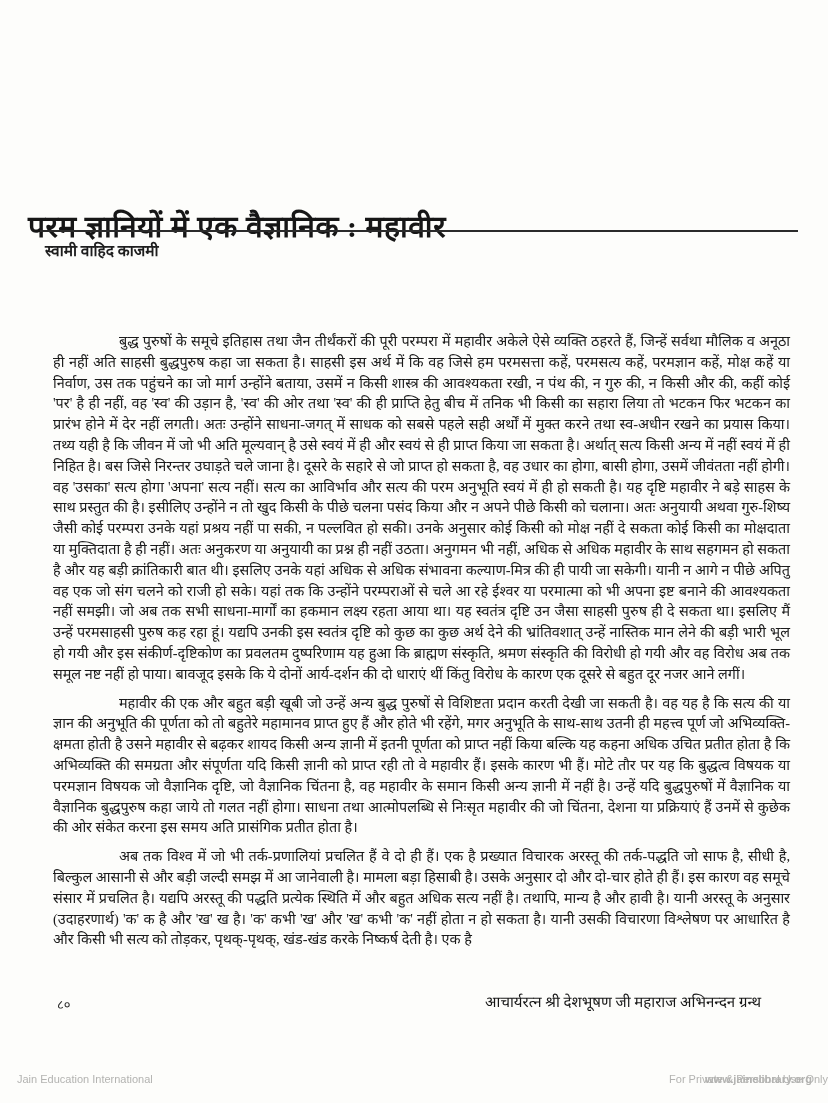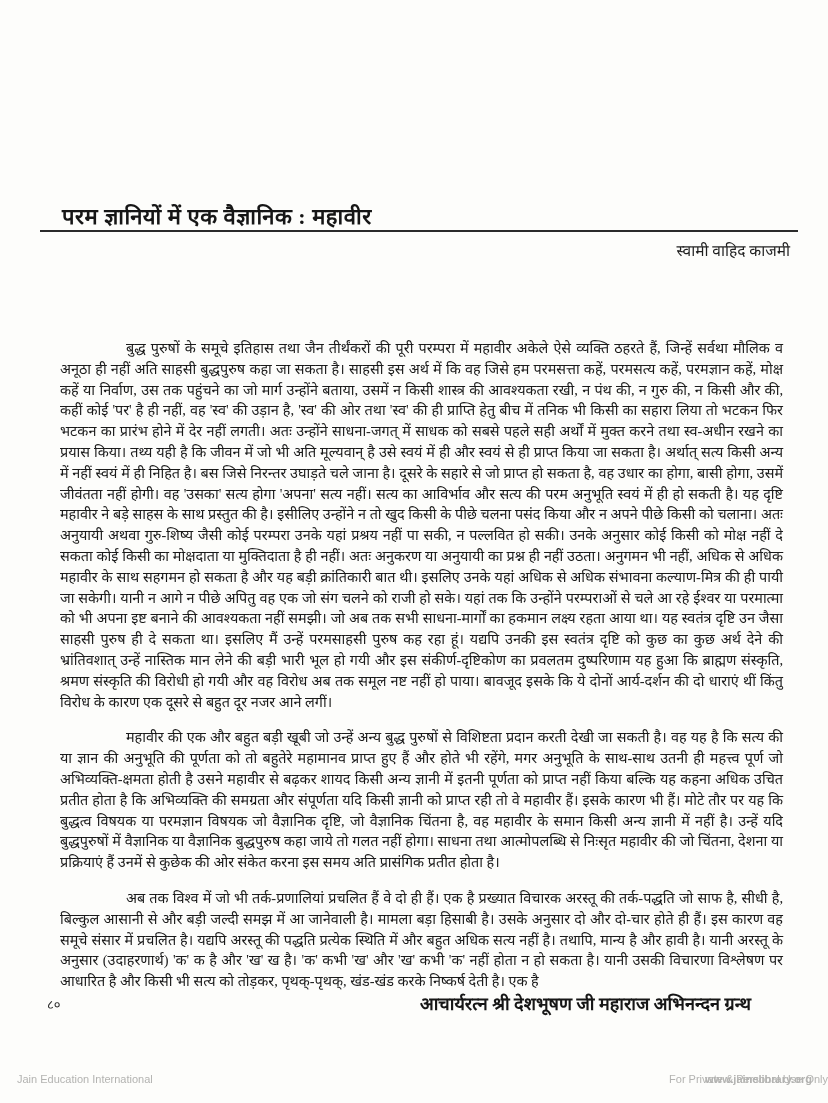--- a/index.html
+++ b/index.html
@@ -13,84 +13,84 @@
     width: 828px;
     height: 1103px;
     margin: 0 auto;
     background: #fdfdfb;
     color: #1b1b1b;
     overflow: hidden;
     box-shadow: 0 0 6px rgba(0,0,0,0.15);
   }
   .article-title {
     position: absolute;
-    left: 62px;
+    left: 28px;
     top: 188px;
     width: 755px;
-    font-size: 22px;
+    font-size: 30px;
     font-weight: bold;
     letter-spacing: 0.5px;
     color: #161616;
     line-height: 1.25;
   }
   .title-rule {
     position: absolute;
     left: 40px;
     top: 230px;
     width: 758px;
     height: 2px;
     background: #2b2b2b;
   }
   .author-line {
     position: absolute;
     left: 45px;
     top: 239px;
     width: 745px;
-    text-align: right;
+    text-align: left;
     font-size: 15.5px;
-    font-weight: normal;
+    font-weight: bold;
     color: #1e1e1e;
   }
   .body-text {
     position: absolute;
     left: 45px;
     top: 323px;
     width: 753px;
     font-size: 14.4px;
     line-height: 20.8px;
     color: #1a1a1a;
     text-align: justify;
   }
   .body-text p {
-    margin: 15px;
+    margin: 8px;
     padding: 0;
     text-indent: 66px;
     text-align: justify;
     text-align-last: left;
   }
   .book-footer {
     position: absolute;
-    left: 36px;
+    left: 46px;
     top: 991px;
     width: 715px;
     height: 22px;
   }
   .page-number {
     position: absolute;
     left: 11px;
     top: 4px;
     font-size: 13px;
     color: #2a2a2a;
   }
   .book-title {
     position: absolute;
     right: 0;
     top: 0;
-    font-size: 18px;
-    font-weight: bold;
+    font-size: 15px;
+    font-weight: normal;
     color: #161616;
   }
   .scan-footer {
     position: absolute;
     left: 0;
     top: 1070px;
     width: 828px;
     height: 20px;
     font-family: "Liberation Sans", "DejaVu Sans", sans-serif;
     font-size: 11px;

